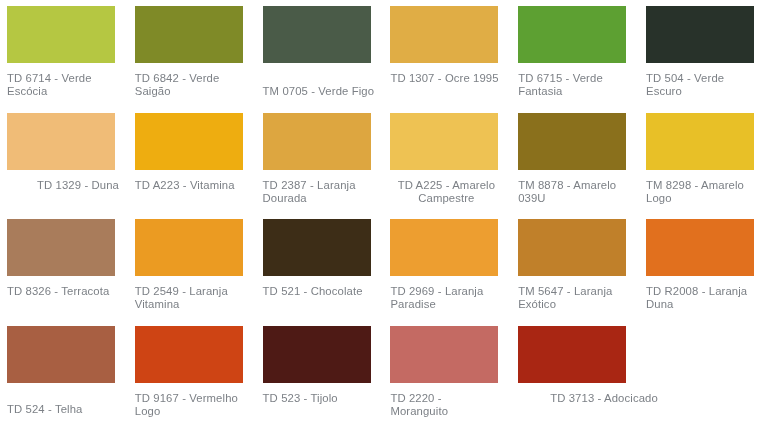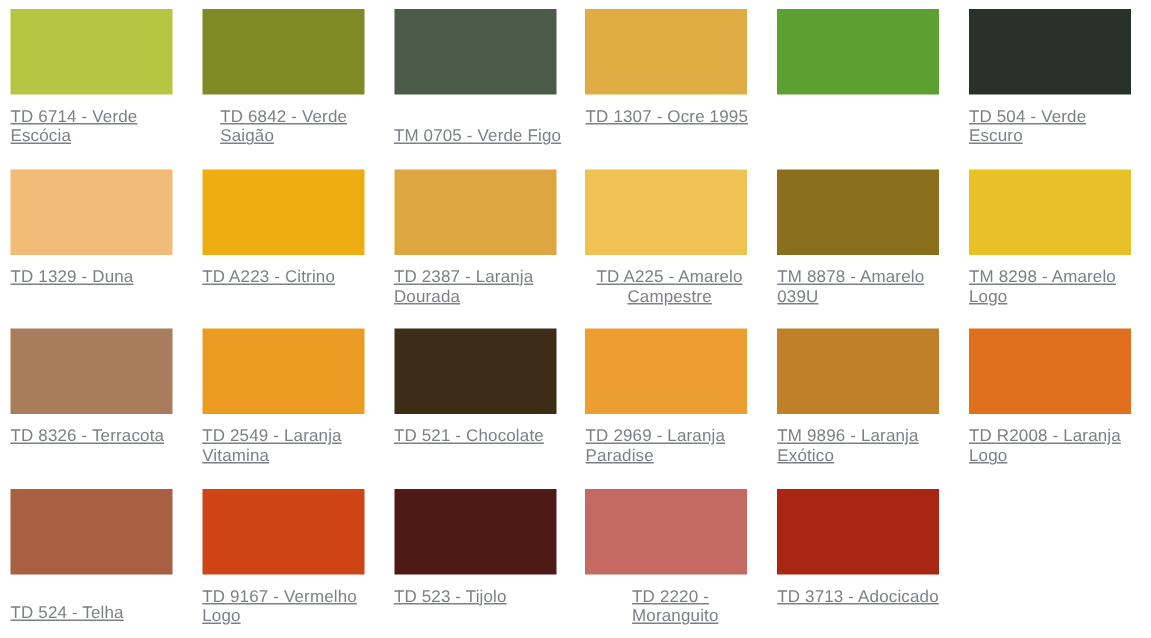--- a/index.html
+++ b/index.html
@@ -37,57 +37,57 @@
   }
   .swatch-label {
     display: block;
     margin-top: 9px;
     width: 112px;
     font-size: 11.3px;
     line-height: 13.4px;
     color: #7c8086;
     letter-spacing: 0.01em;
     word-wrap: break-word;
-    text-decoration: underline;
   }
 </style>
 </head>
 <body style="background: rgb(255, 255, 255);">
 
 <div id="palette-grid" style="grid-template-columns: repeat(6, 127.8px); grid-template-rows: repeat(4, 106.5px);">
     <div class="swatch-cell">
       <span class="swatch-chip" style="background: rgb(181, 199, 66);"></span>
       <span class="swatch-label" style="color: rgb(124, 128, 134);">TD 6714 - Verde Escócia</span>
     </div>
     <div class="swatch-cell">
       <span class="swatch-chip" style="background: rgb(127, 138, 39);"></span>
-      <span class="swatch-label" style="color: rgb(124, 128, 134); margin-left: 12px;">TD 6842 - Verde Saigão</span>
+      <span class="swatch-label" style="color: rgb(124, 128, 134);">TD 6842 - Verde Saigão</span>
     </div>
     <div class="swatch-cell">
       <span class="swatch-chip" style="background: rgb(74, 91, 72);"></span>
       <span class="swatch-label" style="color: rgb(124, 128, 134); margin-top: 22px;">TM 0705 - Verde Figo</span>
     </div>
     <div class="swatch-cell">
       <span class="swatch-chip" style="background: rgb(224, 173, 69);"></span>
       <span class="swatch-label" style="color: rgb(124, 128, 134);">TD 1307 - Ocre 1995</span>
     </div>
     <div class="swatch-cell">
       <span class="swatch-chip" style="background: rgb(93, 160, 50);"></span>
+      <span class="swatch-label" style="color: rgb(124, 128, 134);">TD 6715 - Verde Fantasia</span>
     </div>
     <div class="swatch-cell">
       <span class="swatch-chip" style="background: rgb(40, 50, 42);"></span>
       <span class="swatch-label" style="color: rgb(124, 128, 134);">TD 504 - Verde Escuro</span>
     </div>
     <div class="swatch-cell">
       <span class="swatch-chip" style="background: rgb(240, 188, 119);"></span>
-      <span class="swatch-label" style="color: rgb(124, 128, 134);">TD 1329 - Duna</span>
+      <span class="swatch-label" style="color: rgb(124, 128, 134); text-align: right;">TD 1329 - Duna</span>
     </div>
     <div class="swatch-cell">
       <span class="swatch-chip" style="background: rgb(238, 173, 16);"></span>
-      <span class="swatch-label" style="color: rgb(124, 128, 134);">TD A223 - Citrino</span>
+      <span class="swatch-label" style="color: rgb(124, 128, 134);">TD A223 - Vitamina</span>
     </div>
     <div class="swatch-cell">
       <span class="swatch-chip" style="background: rgb(221, 166, 64);"></span>
       <span class="swatch-label" style="color: rgb(124, 128, 134);">TD 2387 - Laranja Dourada</span>
     </div>
     <div class="swatch-cell">
       <span class="swatch-chip" style="background: rgb(238, 194, 83);"></span>
       <span class="swatch-label" style="color: rgb(124, 128, 134); text-align: center;">TD A225 - Amarelo Campestre</span>
     </div>
     <div class="swatch-cell">
@@ -109,39 +109,39 @@
     <div class="swatch-cell">
       <span class="swatch-chip" style="background: rgb(61, 45, 23);"></span>
       <span class="swatch-label" style="color: rgb(124, 128, 134);">TD 521 - Chocolate</span>
     </div>
     <div class="swatch-cell">
       <span class="swatch-chip" style="background: rgb(237, 158, 48);"></span>
       <span class="swatch-label" style="color: rgb(124, 128, 134);">TD 2969 - Laranja Paradise</span>
     </div>
     <div class="swatch-cell">
       <span class="swatch-chip" style="background: rgb(192, 128, 42);"></span>
-      <span class="swatch-label" style="color: rgb(124, 128, 134);">TM 9896 - Laranja Exótico</span>
+      <span class="swatch-label" style="color: rgb(124, 128, 134);">TM 5647 - Laranja Exótico</span>
     </div>
     <div class="swatch-cell">
       <span class="swatch-chip" style="background: rgb(225, 112, 30);"></span>
-      <span class="swatch-label" style="color: rgb(124, 128, 134);">TD R2008 - Laranja Logo</span>
+      <span class="swatch-label" style="color: rgb(124, 128, 134);">TD R2008 - Laranja Duna</span>
     </div>
     <div class="swatch-cell">
       <span class="swatch-chip" style="background: rgb(168, 95, 66);"></span>
       <span class="swatch-label" style="color: rgb(124, 128, 134); margin-top: 20px;">TD 524 - Telha</span>
     </div>
     <div class="swatch-cell">
       <span class="swatch-chip" style="background: rgb(206, 68, 20);"></span>
       <span class="swatch-label" style="color: rgb(124, 128, 134);">TD 9167 - Vermelho Logo</span>
     </div>
     <div class="swatch-cell">
       <span class="swatch-chip" style="background: rgb(78, 26, 21);"></span>
       <span class="swatch-label" style="color: rgb(124, 128, 134);">TD 523 - Tijolo</span>
     </div>
     <div class="swatch-cell">
       <span class="swatch-chip" style="background: rgb(196, 106, 99);"></span>
-      <span class="swatch-label" style="color: rgb(124, 128, 134); margin-left: 31px;">TD 2220 - Moranguito</span>
+      <span class="swatch-label" style="color: rgb(124, 128, 134);">TD 2220 - Moranguito</span>
     </div>
     <div class="swatch-cell">
       <span class="swatch-chip" style="background: rgb(169, 38, 19);"></span>
-      <span class="swatch-label" style="color: rgb(124, 128, 134);">TD 3713 - Adocicado</span>
+      <span class="swatch-label" style="color: rgb(124, 128, 134); margin-left: 32px;">TD 3713 - Adocicado</span>
     </div>
   </div>
 
 </body></html>

